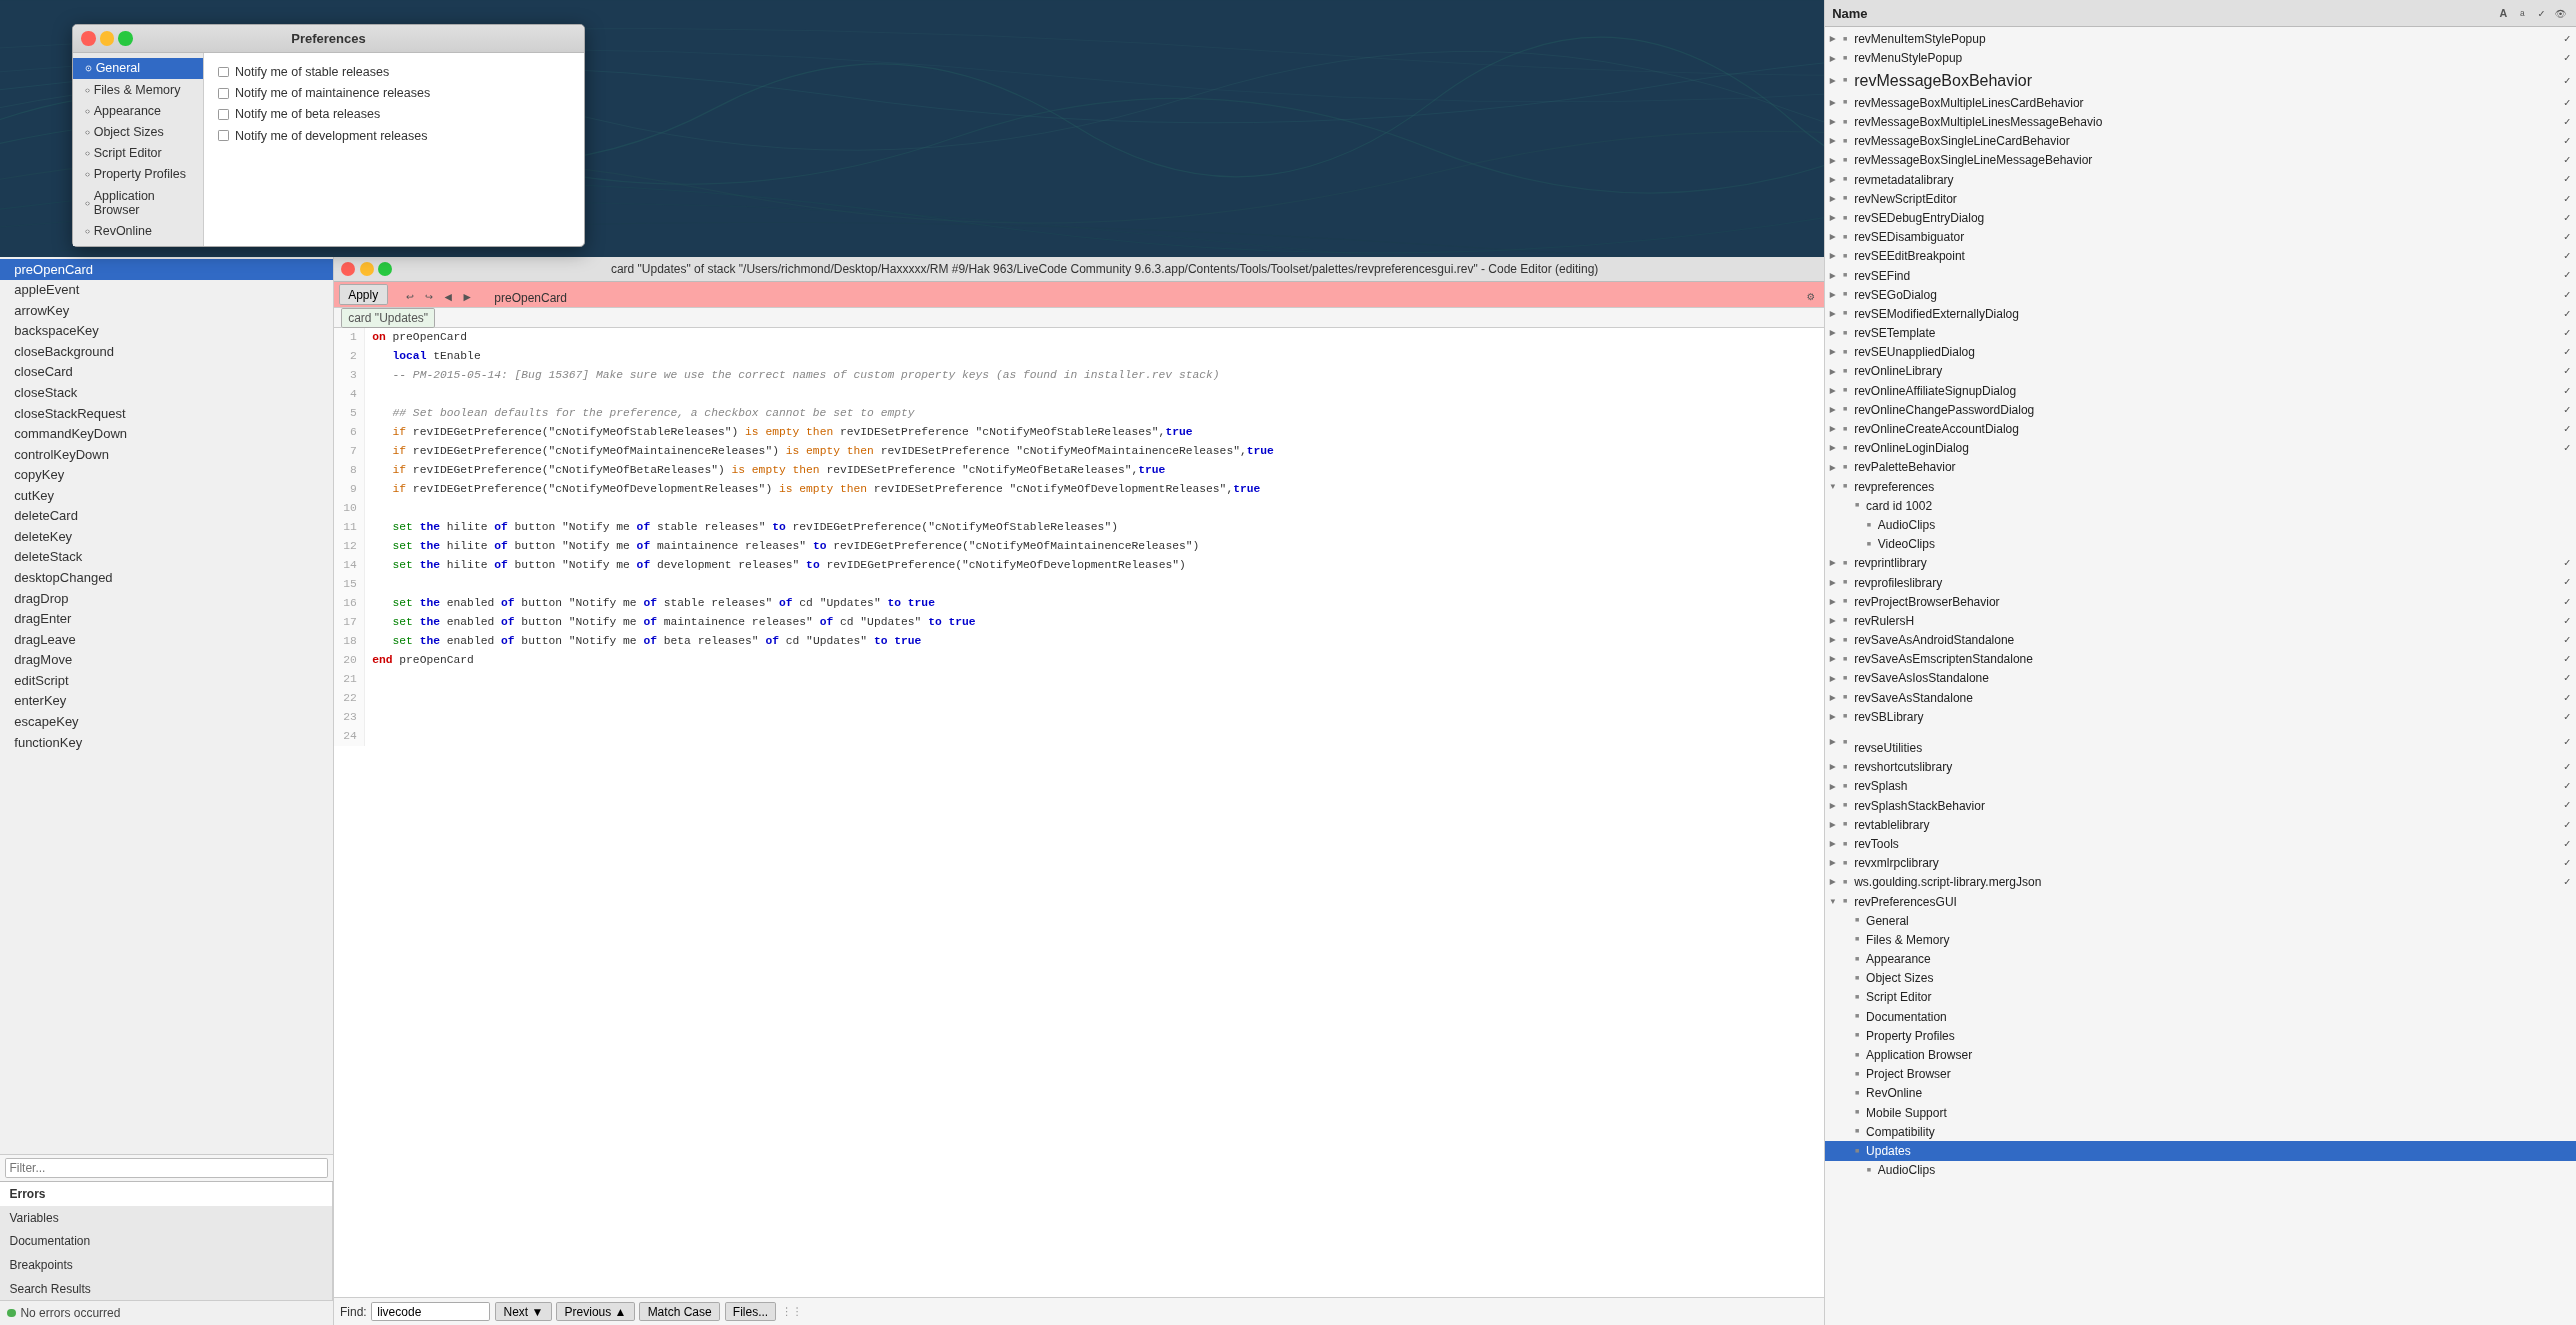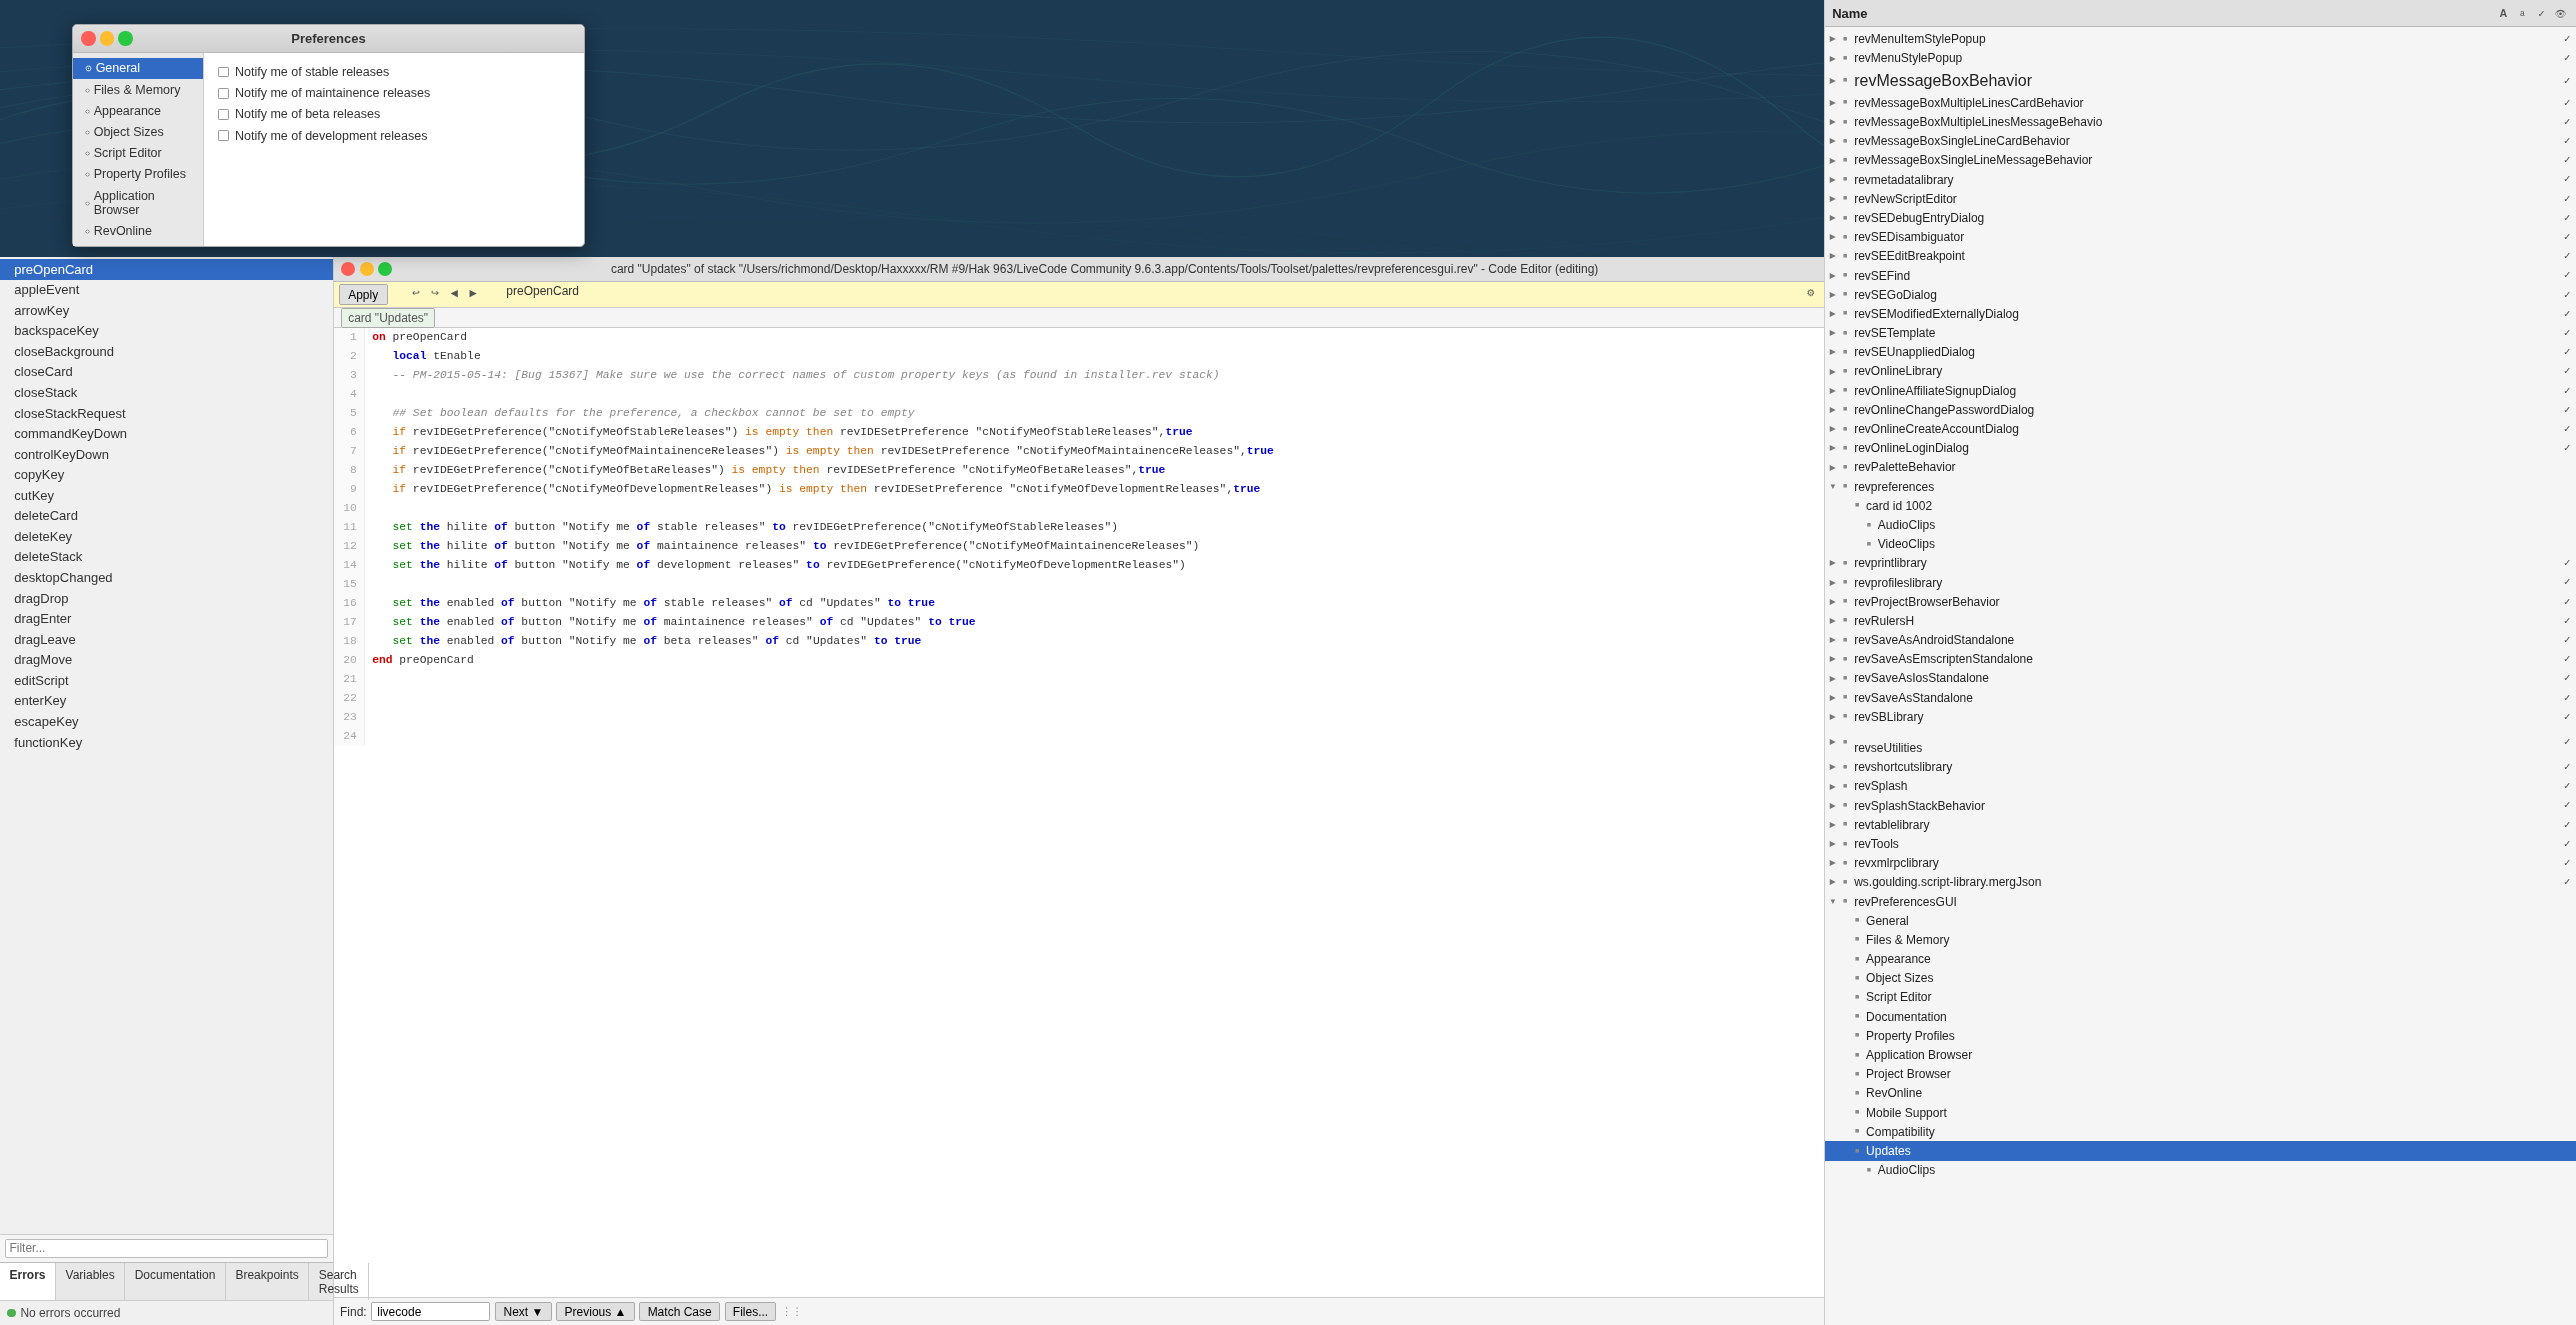--- a/index.html
+++ b/index.html
@@ -70,20 +70,21 @@
       border-radius: 1.8px;
       font-size: 12px;
       background: white;
     }
 
     .bottom-tabs {
       display: flex;
       border-top: 0.6px solid #bbb;
       background: #e8e8e8;
       padding: 0;
+      flex-direction: column;
     }
     .bottom-tab {
       padding: 4.8px 9.5px;
       font-size: 12px;
       cursor: pointer;
       border-right: 0.6px solid #ccc;
       color: #333;
     }
     .bottom-tab.active {
       background: white;
@@ -114,26 +115,26 @@
       top: 257px;
       left: 334px;
       right: 752px;
       bottom: 0;
       background: #ffffff;
       display: flex;
       flex-direction: column;
     }
 
     .editor-toolbar {
-      background: #fef9c3;
+      background: #fca5a5;
       border-bottom: 0.6px solid #ccc;
       padding: 2.4px 4.8px;
       display: flex;
-      align-items: flex-start;
-      gap: 20px;
+      align-items: flex-end;
+      gap: 14px;
     }
 
     .apply-btn {
       padding: 2.4px 8.4px;
       background: #e0e0e0;
       border: 0.6px solid #aaa;
       border-radius: 1.8px;
       font-size: 12px;
       cursor: pointer;
     }

